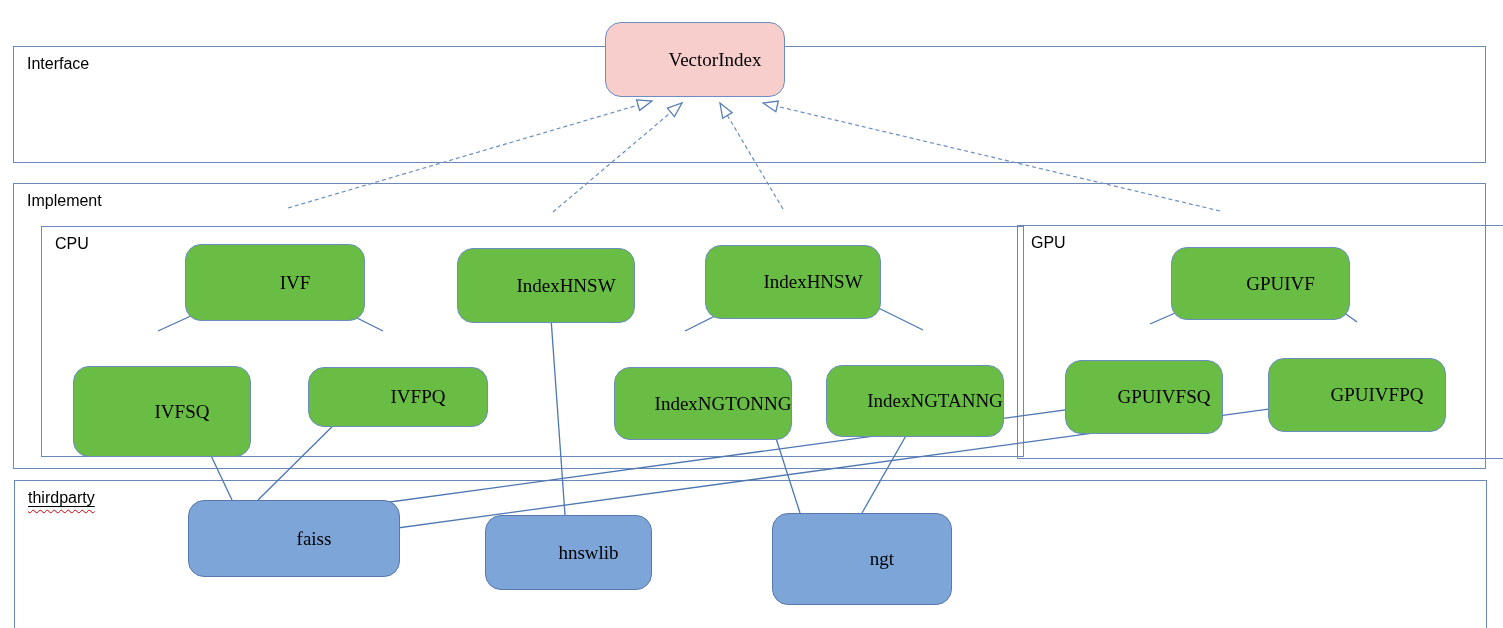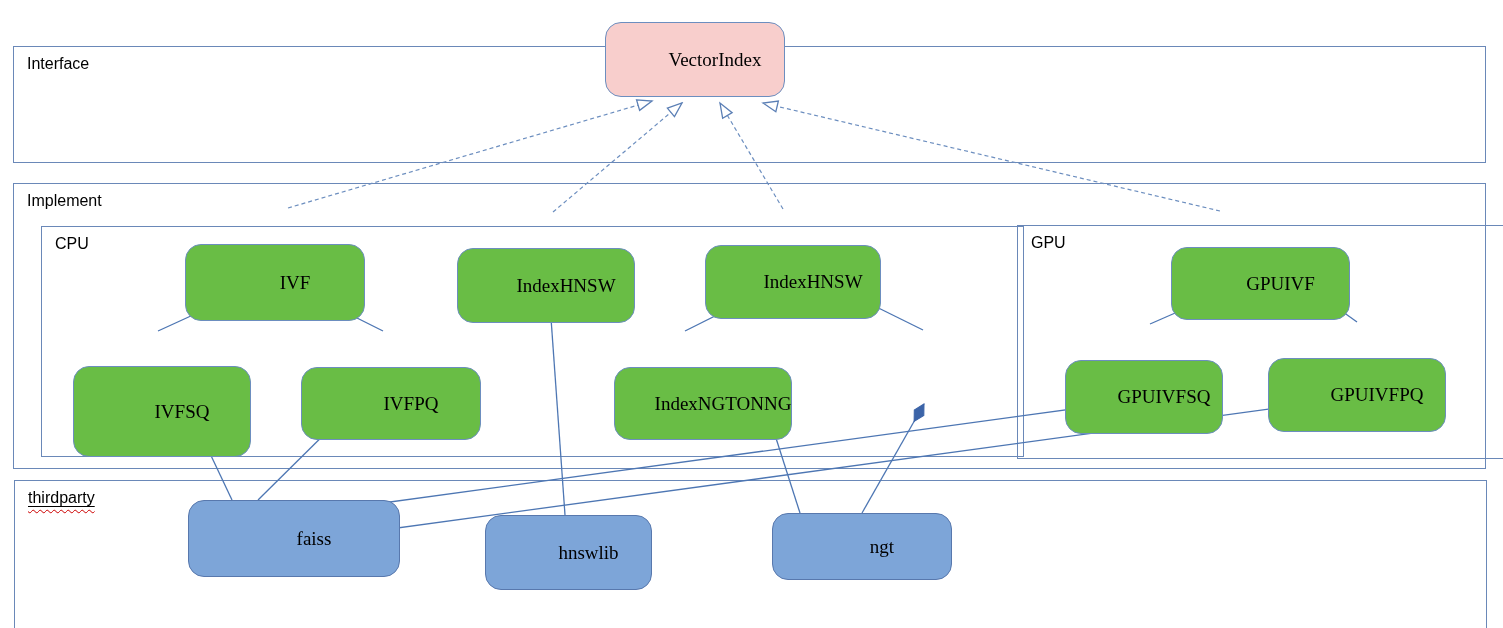--- a/index.html
+++ b/index.html
@@ -91,39 +91,42 @@
     </div>
   <div class="node green" style="left:457px;top:212px;width:178px;height:75px">
       <span>IndexHNSW</span>
     </div>
   <div class="node green" style="left:705px;top:209px;width:176px;height:74px">
       <span>IndexHNSW</span>
     </div>
   <div class="node green" style="left:73px;top:330px;width:178px;height:91px">
       <span>IVFSQ</span>
     </div>
-  <div class="node green" style="left:301px;top:331px;width:180px;height:73px">
+  <div class="node green" style="left:308px;top:331px;width:180px;height:60px">
       <span>IVFPQ</span>
     </div>
   <div class="node green" style="left:614px;top:331px;width:178px;height:73px">
       <span>IndexNGTONNG</span>
+    </div>
+  <div class="node green" style="left:826px;top:329px;width:178px;height:72px">
+      <span>IndexNGTANNG</span>
     </div>
   <div class="node green" style="left:1171px;top:211px;width:179px;height:73px">
       <span>GPUIVF</span>
     </div>
   <div class="node green" style="left:1065px;top:324px;width:158px;height:74px">
       <span>GPUIVFSQ</span>
     </div>
   <div class="node green" style="left:1268px;top:322px;width:178px;height:74px">
       <span>GPUIVFPQ</span>
     </div>
 
   <div class="node blue" style="left:188px;top:500px;width:212px;height:77px">
       <span>faiss</span>
     </div>
   <div class="node blue" style="left:485px;top:515px;width:167px;height:75px">
       <span>hnswlib</span>
     </div>
-  <div class="node blue" style="left:772px;top:513px;width:180px;height:67px">
+  <div class="node blue" style="left:772px;top:513px;width:180px;height:92px">
       <span>ngt</span>
     </div>
 
 </div>
 
 </body></html>

